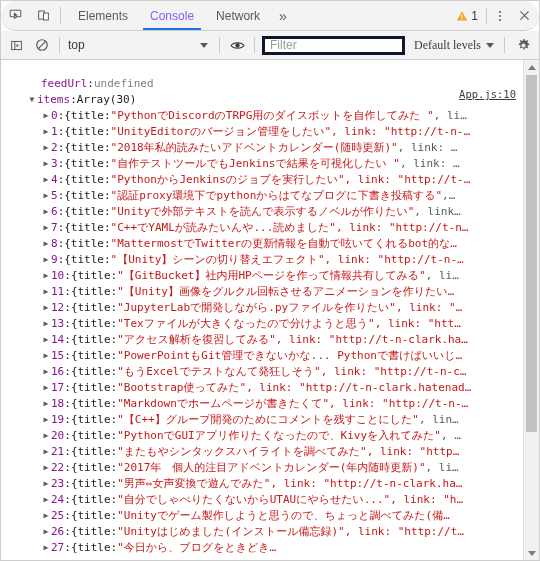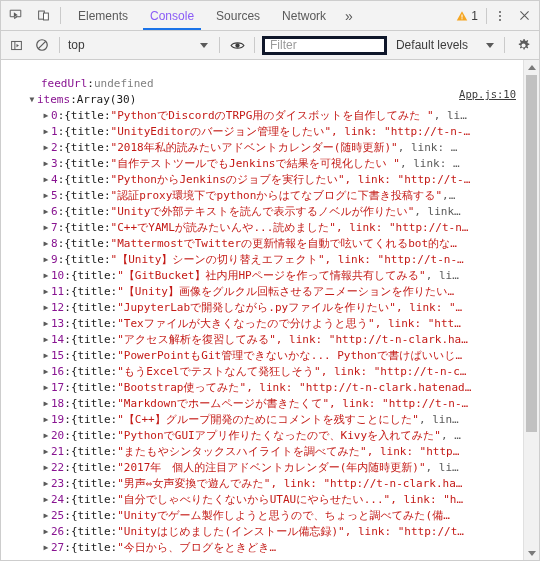--- a/index.html
+++ b/index.html
@@ -27,20 +27,21 @@
 
   
   .tabbar {
     height: 29px;
     min-height: 29px;
     display: flex;
     align-items: stretch;
     background: #f3f3f3;
     border-bottom: 1px solid #cdcdcd;
     position: relative;
+    border-radius: 15px;
   }
   .tb-icon {
     width: 28px;
     display: flex;
     align-items: center;
     justify-content: center;
     cursor: pointer;
   }
   .tb-sep {
     width: 1px;
@@ -189,26 +190,27 @@
     box-sizing: border-box;
     display: flex;
     align-items: center;
     min-width: 0;
     max-width: 160px;
     cursor: text;
   }
   .levels {
     display: flex;
     align-items: center;
-    gap: 18px;
+    gap: 5px;
     font-size: 12px;
     color: #3c3c3c;
     padding: 0 6px;
     cursor: pointer;
     white-space: nowrap;
+    font-family: Liberation Serif, serif;
   }
   .gear {
     width: 28px;
     display: flex;
     align-items: center;
     justify-content: center;
     cursor: pointer;
   }
 
   
@@ -352,23 +354,20 @@
     <div class="tb-sep"></div>
 
     <div class="tabs">
       <div class="tab">
         <span>Elements</span>
       </div>
       <div class="tab active">
         <span>Console</span>
       </div>
       <div class="tab">
-        <span>Sources</span>
-      </div>
-      <div class="tab">
         <span>Network</span>
       </div>
       <div class="tab-more">
         <span>»</span>
       </div>
     </div>
 
     <div class="tabbar-right">
       <div class="warn-badge">
         <svg width="12" height="12" viewBox="0 0 16 16">

